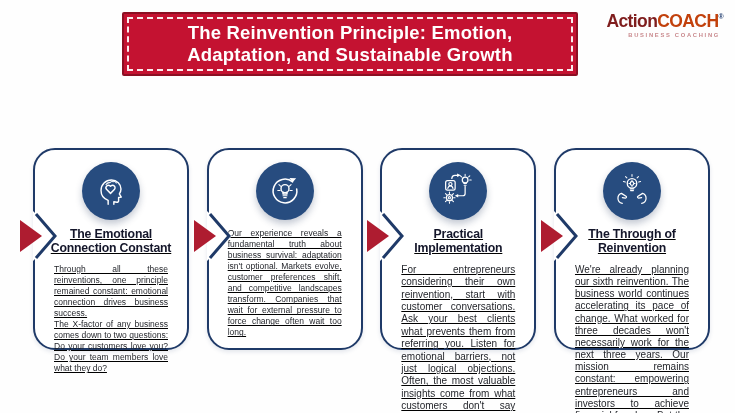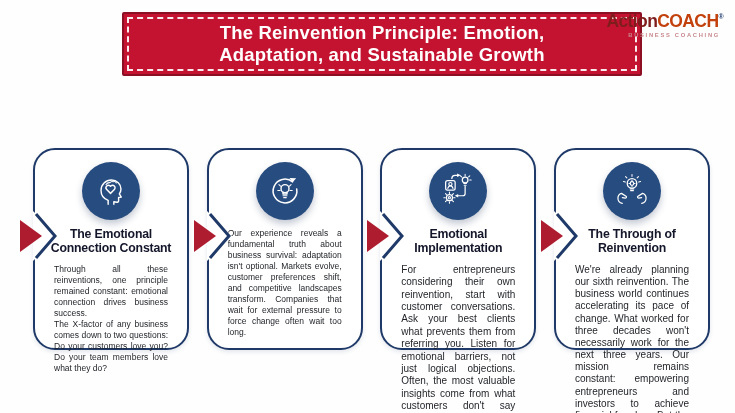--- a/index.html
+++ b/index.html
@@ -3,21 +3,21 @@
 <meta charset="utf-8">
 <style>
   html,body{margin:0;padding:0;background:#ffffff;}
   *{box-sizing:border-box;}
   .canvas{
     position:relative;width:735px;height:413px;background:#fefefe;overflow:hidden;
     font-family:"Liberation Sans",sans-serif;
   }
   
   .banner{
-    position:absolute;left:122px;top:12px;width:520px;height:64px;
+    position:absolute;left:122px;top:12px;width:456px;height:64px;
     background:#C41231;border:2px solid #8D0F23;border-radius:2px;
   }
   .banner-inner{
     position:absolute;inset:3px;border:2px dashed rgba(255,255,255,.92);
     display:flex;flex-direction:column;align-items:center;justify-content:center;
   }
   .banner-line{
     display:block;color:#fff;font-weight:bold;font-size:18.5px;line-height:1.2;
     letter-spacing:.2px;text-align:center;white-space:nowrap;
   }
@@ -28,20 +28,21 @@
   .logo-coach{color:#c2410c;text-align:center;}
   .logo-reg{color:#1E3B6E;font-size:7px;vertical-align:top;font-weight:bold;}
   .logo-sub{margin-top:2px;padding-right:3px;font-size:5.8px;letter-spacing:1.7px;color:#C9898D;font-weight:bold;}
   
   .cards{position:absolute;left:33px;top:148px;width:677px;height:202px;
     display:flex;justify-content:space-between;}
   .card{
     position:relative;width:156px;height:202px;background:#fff;
     border:2.5px solid #1F3A68;border-radius:22px;
     box-shadow:0 2px 4px rgba(31,58,104,.12);
+    text-decoration:underline;
   }
   .chevron{position:absolute;left:-17px;top:62px;width:42px;height:48px;overflow:visible;z-index:2;}
   .icon-circle{
     width:58px;height:58px;margin:12px auto 0;border-radius:50%;
     background:#274C7F;display:flex;align-items:center;justify-content:center;
     box-shadow:0 4px 7px rgba(20,40,80,.25);
   }
   .card h2{
     margin:8px 6px 5px;font-size:12.3px;font-weight:bold;line-height:1.13;
     letter-spacing:-.2px;text-align:center;color:#14162A;
@@ -126,21 +127,21 @@
           <circle cx="27.5" cy="8.5" r="3" stroke-width="1.3"></circle>
           <path d="M26.1 12.2 h2.8 M26.5 14 h2" stroke-width="1.1"></path>
           <path d="M27.5 4.1 v-1.6 M31.2 5.2 l1.2-1.2 M23.8 5.2 l-1.2-1.2 M32.3 8.5 h1.6" stroke-width="1.1"></path>
           <path d="M27.5 15.2 v7.3 q0 2.5-2.5 2.5 h-5.5" stroke-width="1.3"></path>
           <polygon points="20.2,23.2 16.6,25 20.2,26.8" fill="#ffffff" stroke="none"></polygon>
           <circle cx="11" cy="27" r="3.2" stroke-width="1.3"></circle>
           <circle cx="11" cy="27" r="1.1" stroke-width="1.1"></circle>
           <path d="M11 22.6 v-1.5 M11 31.4 v1.5 M6.6 27 h-1.5 M15.4 27 h1.5 M7.9 23.9 l-1.1-1.1 M14.1 23.9 l1.1-1.1 M7.9 30.1 l-1.1 1.1 M14.1 30.1 l1.1 1.1" stroke-width="1.1"></path>
         </svg>
       </div>
-      <h2>Emotional Implementation</h2>
+      <h2>Practical Implementation</h2>
       <p class="body-3">For entrepreneurs considering their own reinvention, start with customer conversations. Ask your best clients what prevents them from referring you. Listen for emotional barriers, not just logical objections. Often, the most valuable insights come from what customers don't say rather than what they do.</p>
     </section>
 
     <section class="card">
       <svg class="chevron" viewBox="0 0 42 48">
         <polygon points="15,-1 40,24 15,49" fill="#ffffff"></polygon>
         <path d="M18 2 L37 24 L18 46" fill="none" stroke="#1F3A68" stroke-width="3" stroke-linejoin="miter"></path>
         <polygon points="2,8 24,24 2,40" fill="#AE1C30"></polygon>
       </svg>
       <div class="icon-circle">

